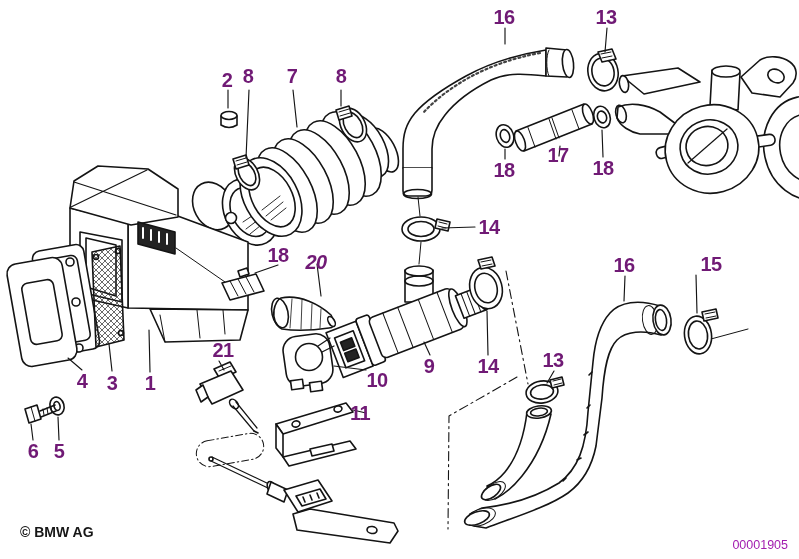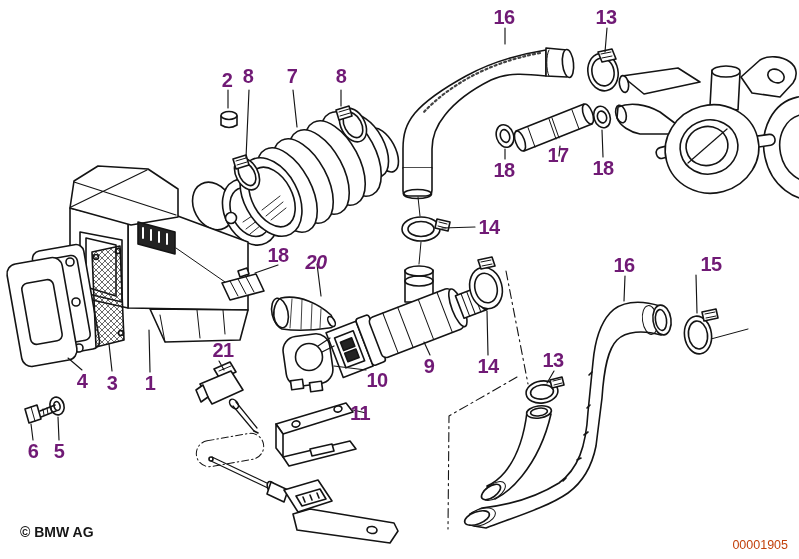--- a/index.html
+++ b/index.html
@@ -5,21 +5,21 @@
   html,body{margin:0;padding:0;background:#ffffff;}
   #stage{position:relative;width:799px;height:559px;background:#ffffff;overflow:hidden;
          font-family:"Liberation Sans",sans-serif;}
   #art{position:absolute;left:0;top:0;}
   .callout{position:absolute;transform:translate(-50%,-50%);
            font:700 20px "Liberation Sans",sans-serif;color:#701a75;
            letter-spacing:-0.5px;cursor:pointer;line-height:1;}
   .footer-copy{position:absolute;left:20px;top:524px;
            font:600 14px "Liberation Sans",sans-serif;color:#161616;}
   .footer-doc{position:absolute;right:11px;top:538px;
-           font:400 12.5px "Liberation Sans",sans-serif;color:#c2410c;}
+           font:400 12.5px "Liberation Sans",sans-serif;color:#a21caf;}
 </style>
 </head>
 <body>
 
 <div id="stage">
 
 <svg id="art" width="799" height="559" viewBox="0 0 799 559" fill="none" stroke="#141414" stroke-width="1.6" stroke-linecap="round" stroke-linejoin="round">
   <defs>
     <pattern id="xh" width="6" height="6" patternUnits="userSpaceOnUse">
       <path d="M0 6 L6 0 M0 0 L6 6" stroke="#2a2a2a" stroke-width="0.7"></path>

